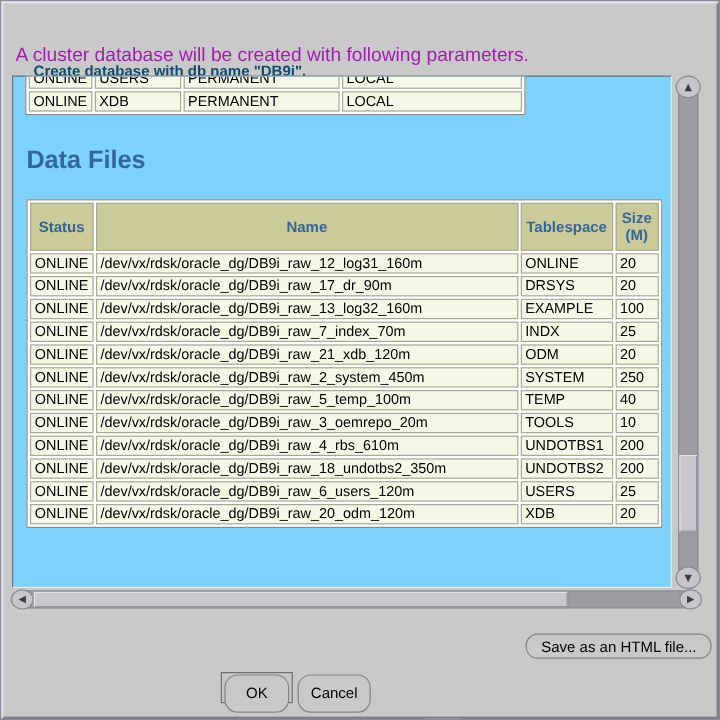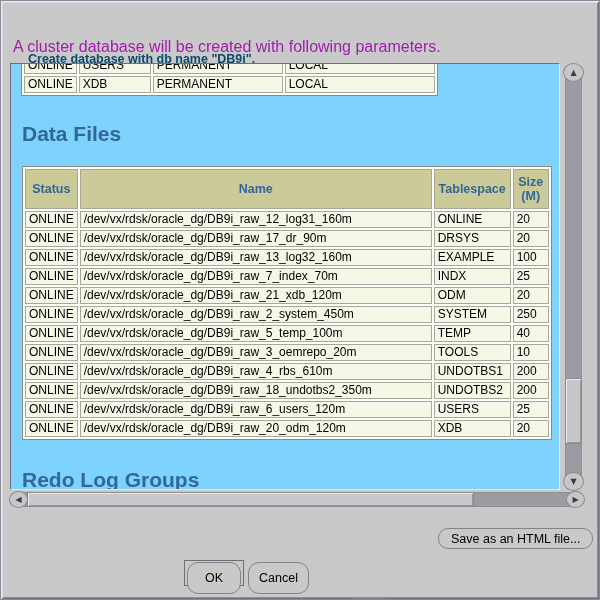--- a/index.html
+++ b/index.html
@@ -219,21 +219,20 @@
           </tr>
           <tr>
             <td>ONLINE</td>
             <td>/dev/vx/rdsk/oracle_dg/DB9i_raw_20_odm_120m</td>
             <td>XDB</td>
             <td>20</td>
           </tr>
         </tbody>
     </table>
 
-    <div class="section-heading h2">Redo Log Groups</div>
   </div>
 
   <div class="vscroll">
     <div class="vtrough"></div>
     <button class="sbtn up">
         <span class="arr">▲</span>
       </button>
     <div class="vthumb"></div>
     <button class="sbtn down">
         <span class="arr">▼</span>

